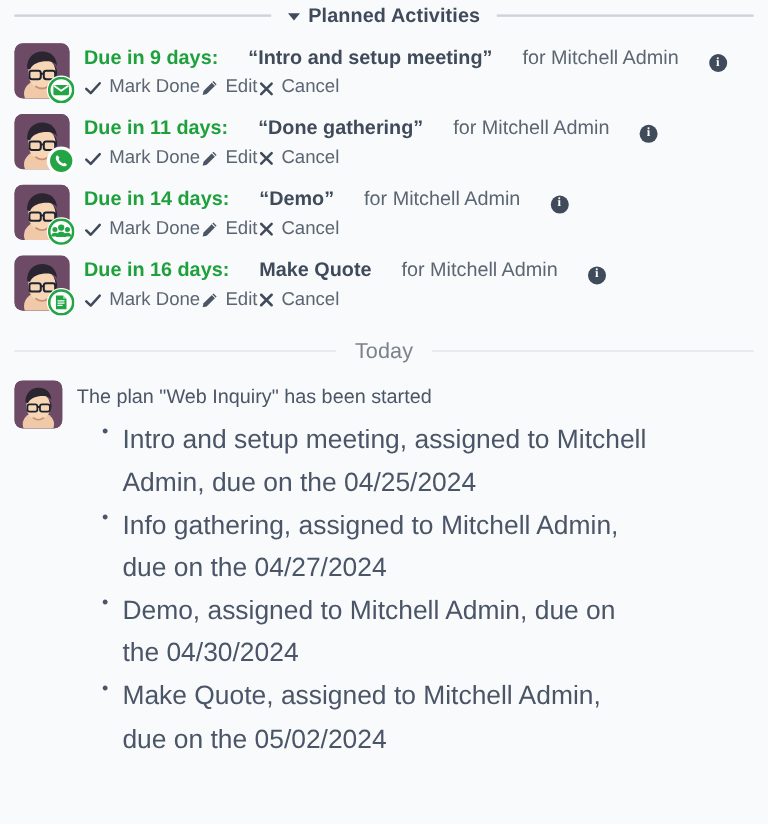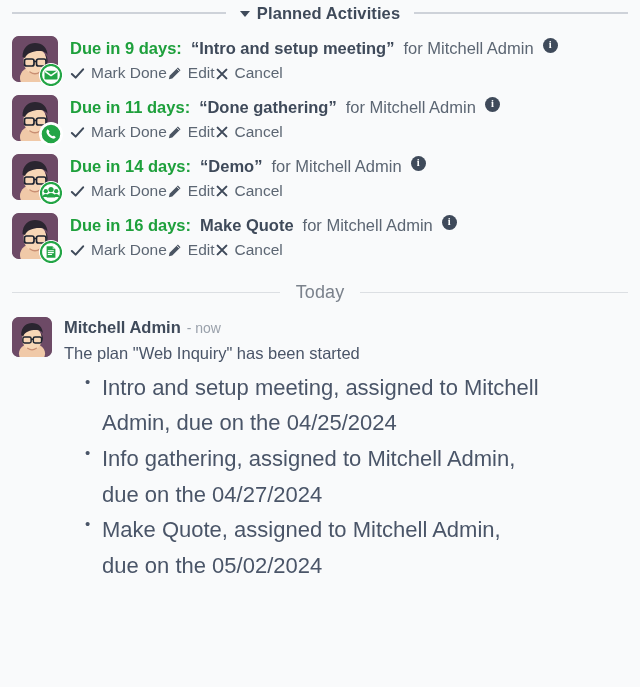--- a/index.html
+++ b/index.html
@@ -102,23 +102,23 @@
     display: flex;
     align-items: center;
     justify-content: center;
     overflow: hidden;
   }
 
   .act-body { flex: 1 1 auto; padding-top: 1px; min-width: 0; }
 
   .act-line1 {
     display: flex;
-    align-items: flex-start;
+    align-items: flex-end;
     flex-wrap: wrap;
-    gap: 0;
+    gap: 16px;
     line-height: 1.35;
   }
   .due {
     color: #1ea03c;
     font-weight: bold;
     font-size: 16.5px;
     margin-right: 9px;
     white-space: nowrap;
   }
   .subject {
@@ -505,26 +505,23 @@
         <ellipse cx="23" cy="25" rx="11.5" ry="13" fill="#f7d6b6"></ellipse>
         <path d="M10.5 21 C10.5 11 17 7 23 7 C30 7 35.5 11 35.5 20 C35.5 17 32 15 27 15 C21 15 15 17 13 22 Z" fill="#2a2530"></path>
         <path d="M33 18 C36 21 36 26 35 28 C34.5 24 34 20 33 18 Z" fill="#2a2530"></path>
         <rect x="12.5" y="23" width="9.5" height="7" rx="2" fill="none" stroke="#1d2330" stroke-width="1.7"></rect>
         <rect x="24.5" y="23" width="9.5" height="7" rx="2" fill="none" stroke="#1d2330" stroke-width="1.7"></rect>
         <line x1="22" y1="25.5" x2="24.5" y2="25.5" stroke="#1d2330" stroke-width="1.7"></line>
         <path d="M18 36 Q23 39.5 28 36" fill="none" stroke="#c98f73" stroke-width="1.5" stroke-linecap="round"></path>
       </svg>
     </span>
     <div class="msg-body">
-      <div class="msg-head">
-        <span class="msg-author">Mitchell Admin</span>
-        <span class="msg-time">- now</span>
-      </div>
       <div class="msg-text">The plan "Web Inquiry" has been started</div>
       <ul class="msg-list">
         <li>Intro and setup meeting, assigned to Mitchell Admin, due on the 04/25/2024</li>
         <li>Info gathering, assigned to Mitchell Admin, due on the 04/27/2024</li>
+        <li>Demo, assigned to Mitchell Admin, due on the 04/30/2024</li>
         <li>Make Quote, assigned to Mitchell Admin, due on the 05/02/2024</li>
       </ul>
     </div>
   </div>
 
 </div>
 
 </body></html>

